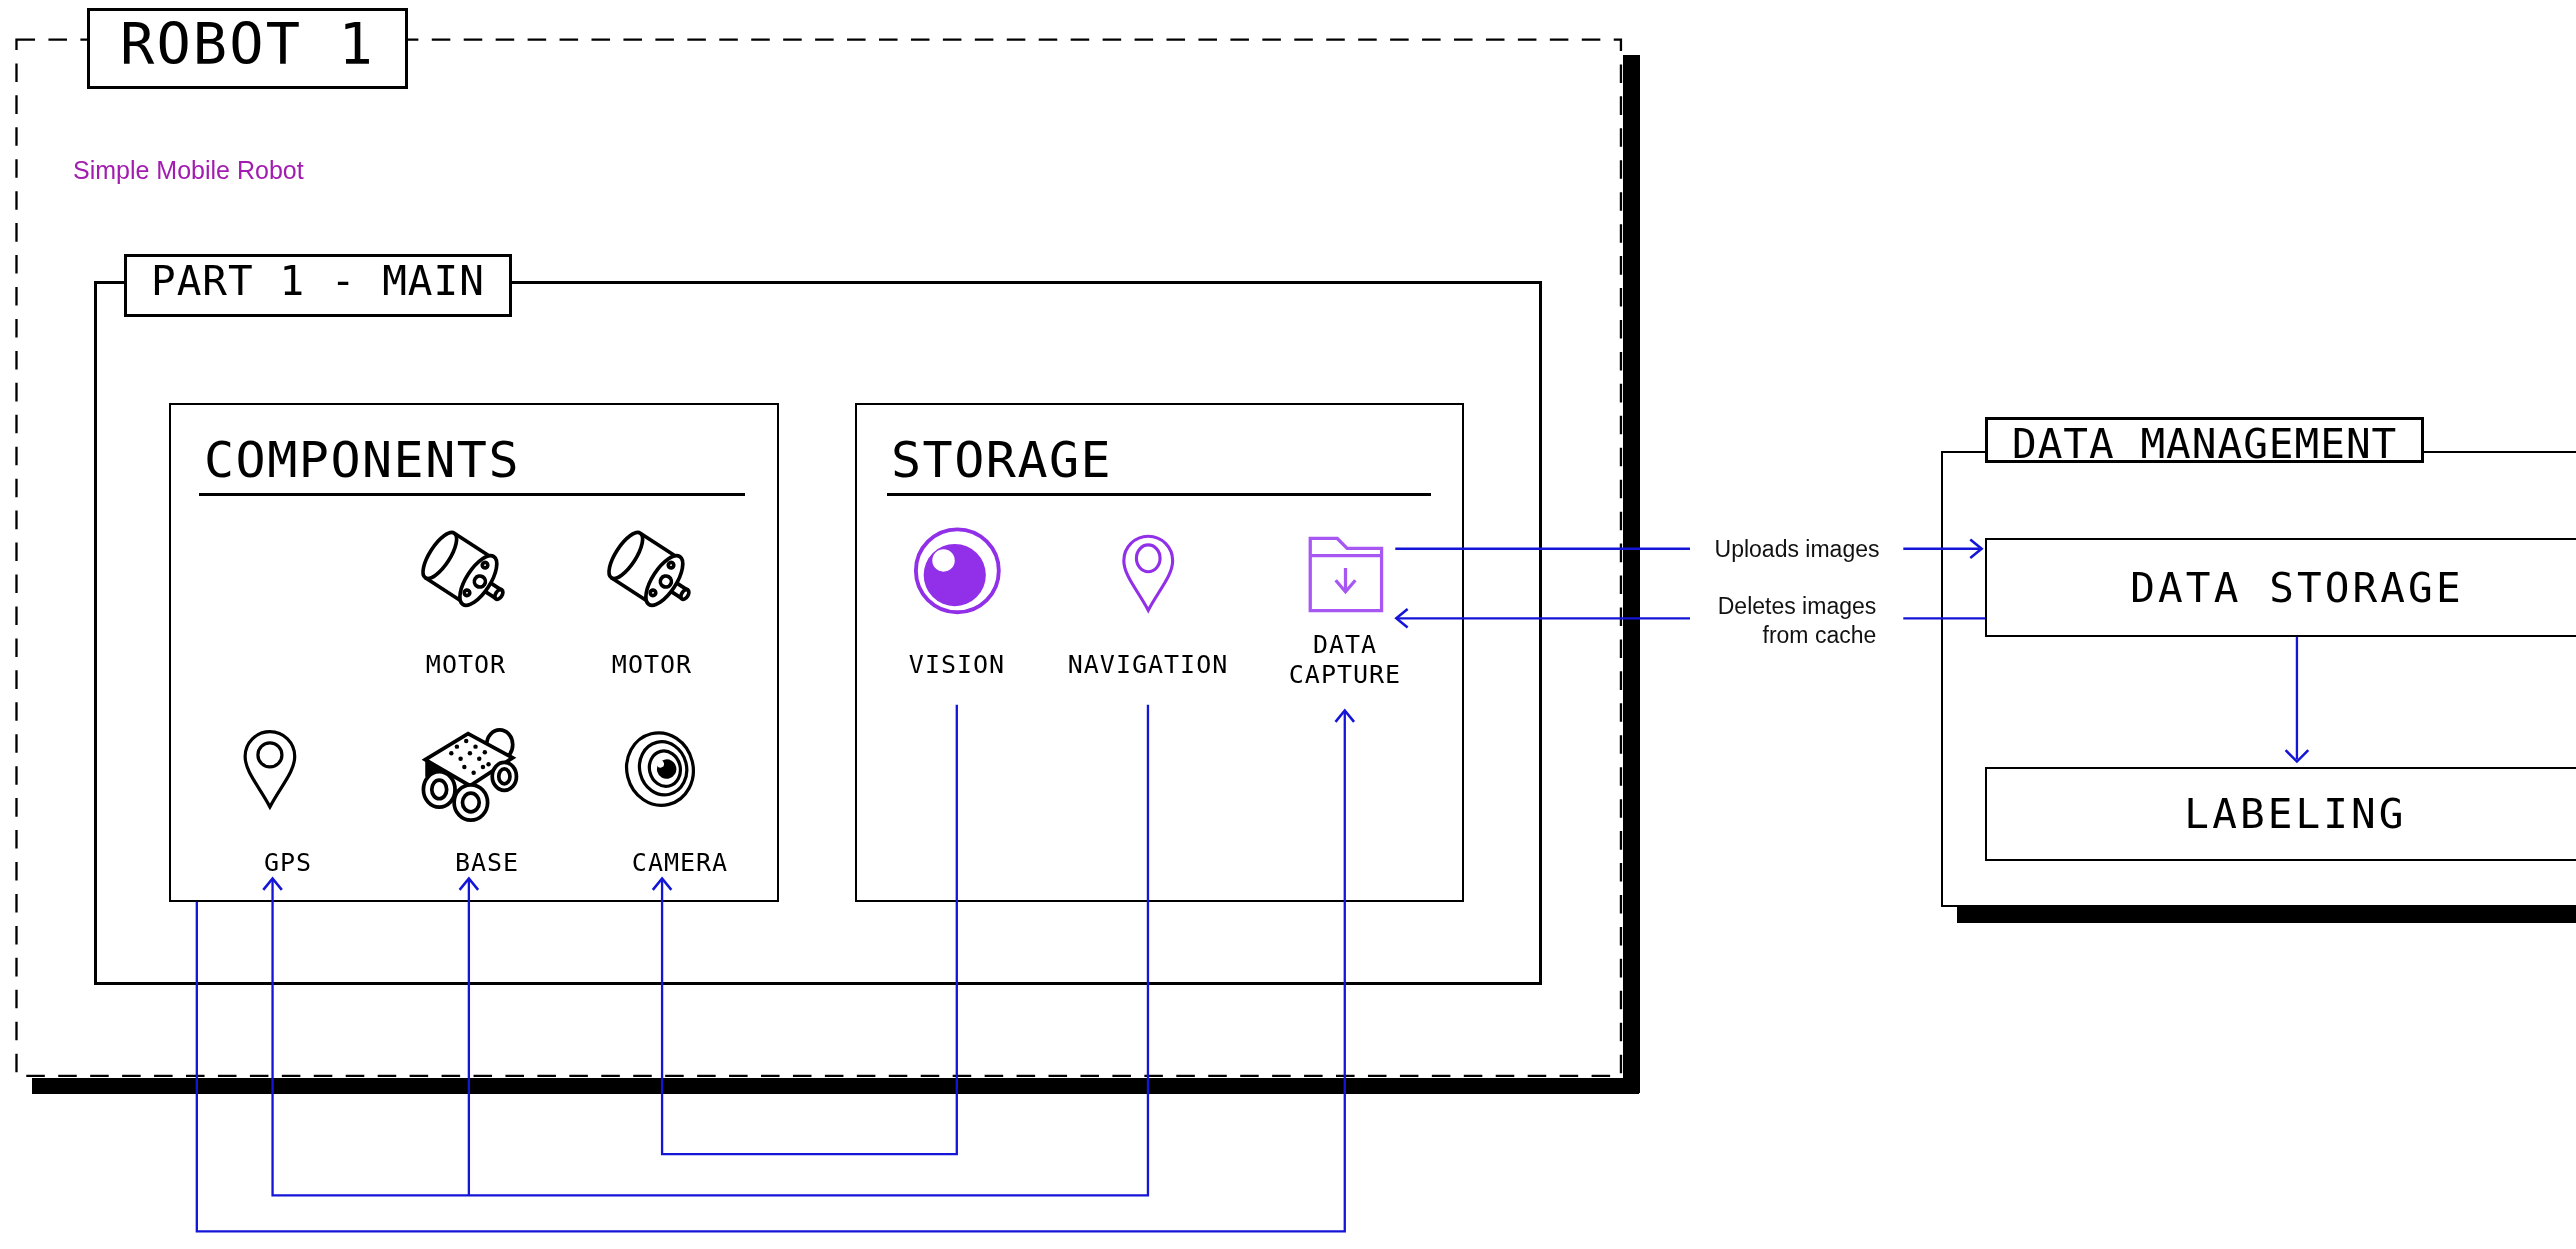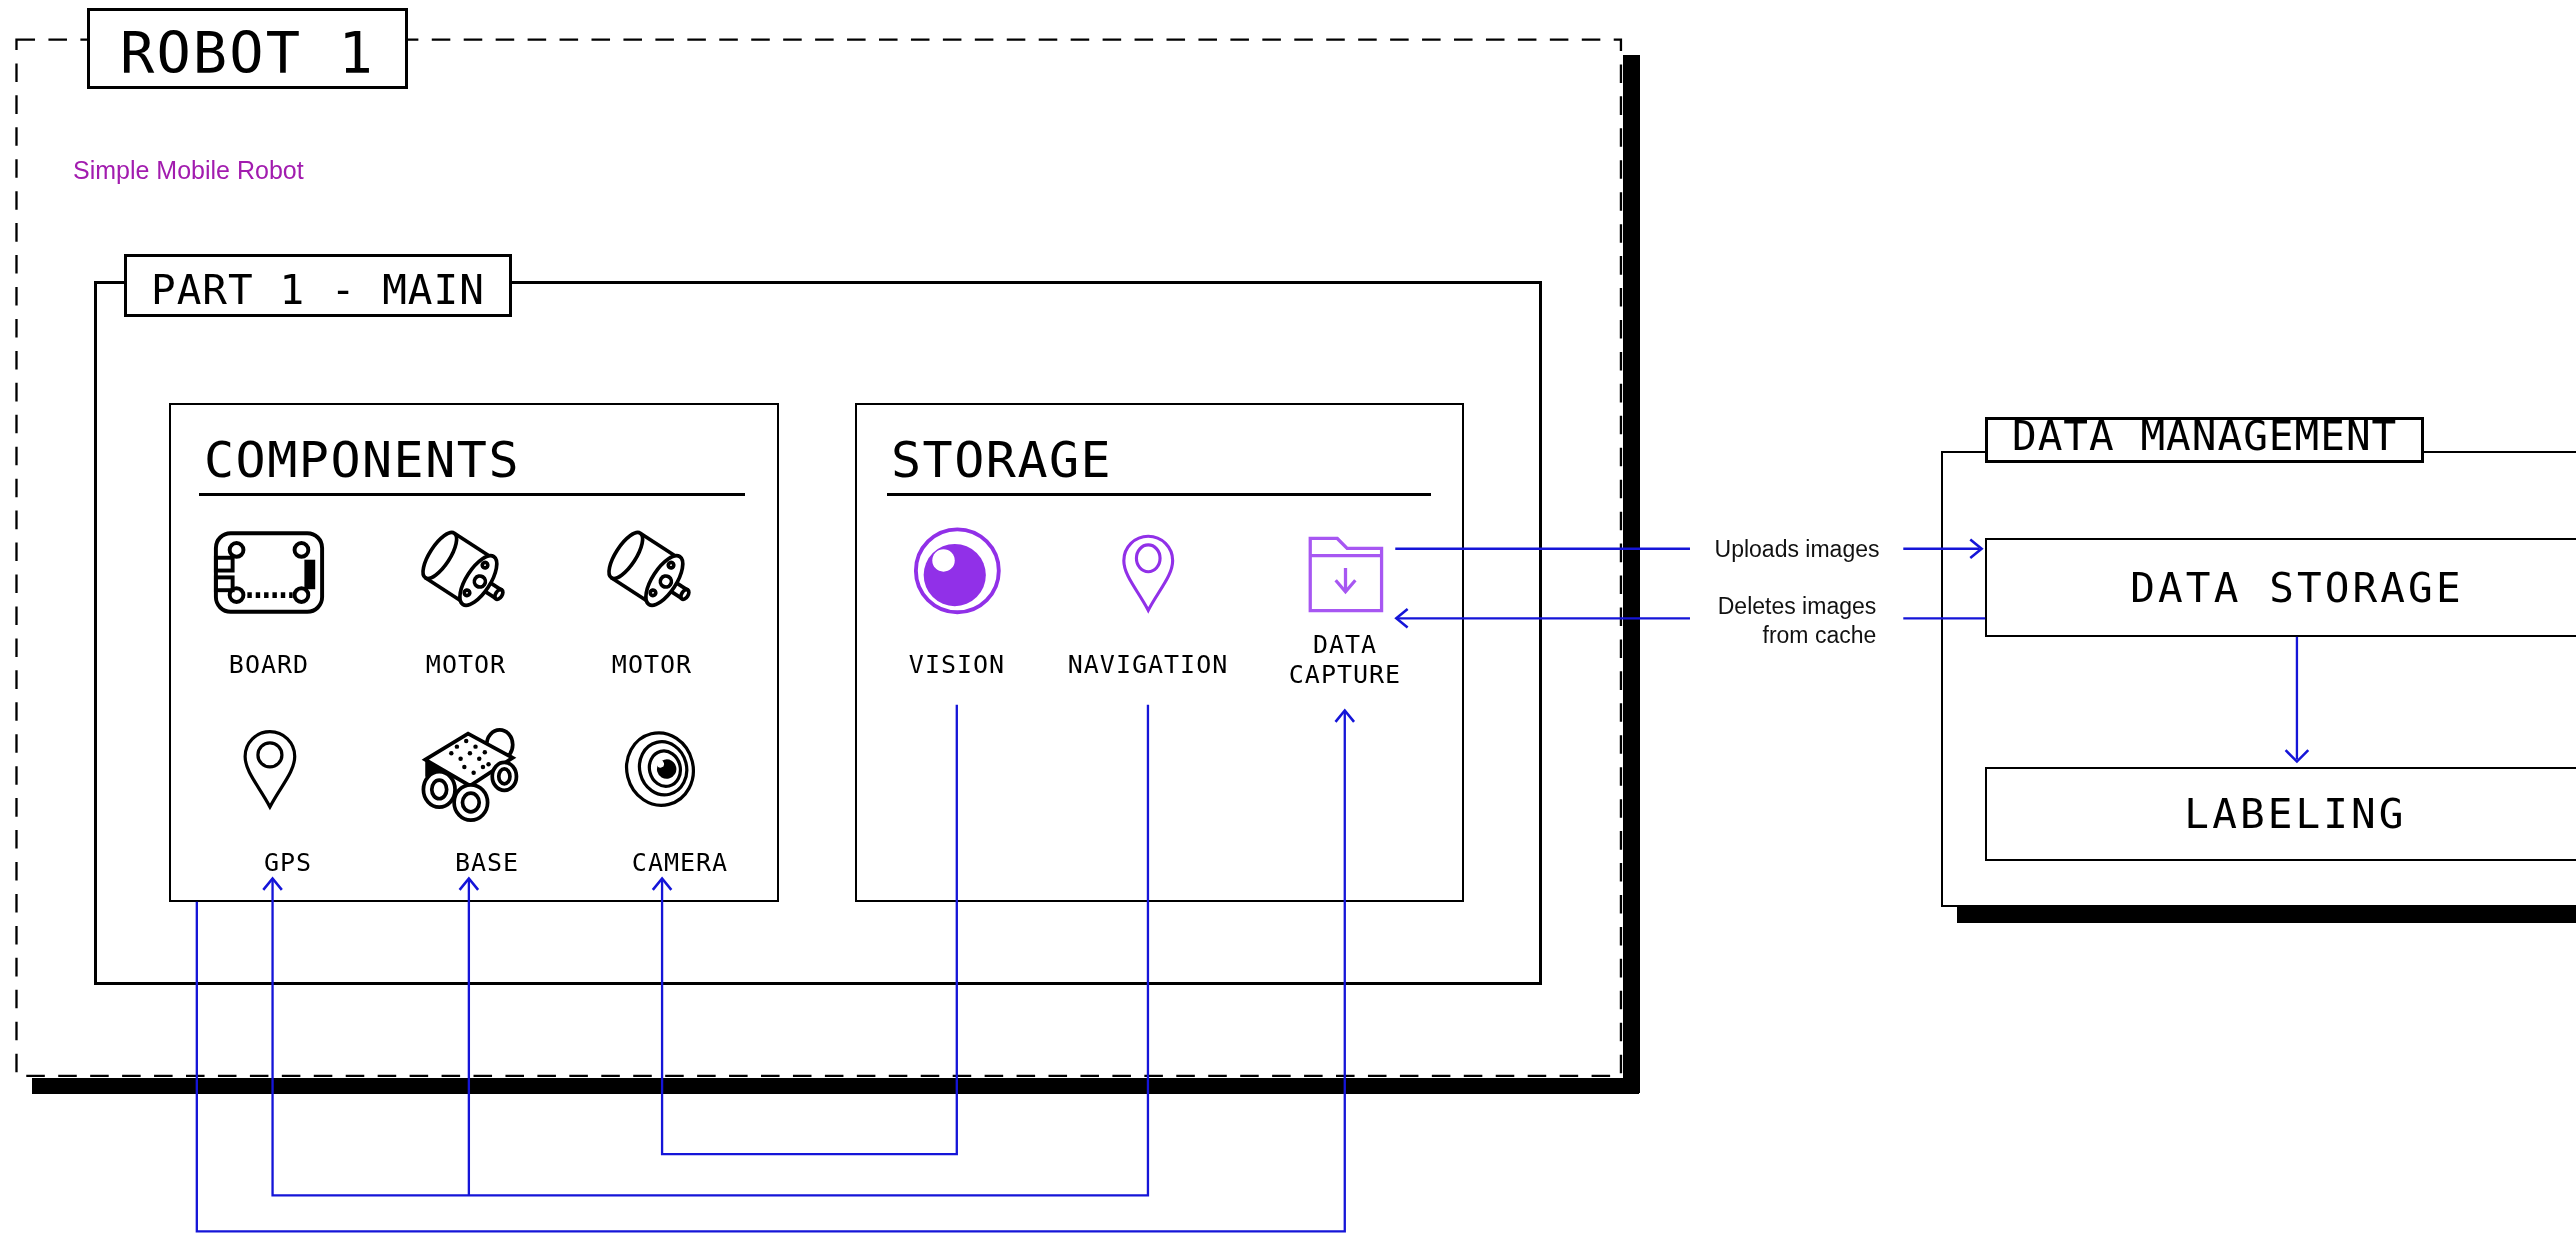--- a/index.html
+++ b/index.html
@@ -6,21 +6,21 @@
   .canvas{position:relative;width:2857px;height:1250px;background:#fff;overflow:hidden;
           font-family:"DejaVu Sans Mono", monospace;color:#000;}
   .abs{position:absolute;box-sizing:border-box;}
   svg{display:block;}
   
   .shadow{background:#000;}
   
   .frame{border:3.1px solid #000;background:transparent;}
   .whitebox{border:2.6px solid #000;background:#fff;}
   
-  .tag{background:#fff;border:3.6px solid #000;display:flex;align-items:flex-end;white-space:nowrap;}
+  .tag{background:#fff;border:3.6px solid #000;display:flex;align-items:flex-start;white-space:nowrap;}
   .tag.big{font-size:57px;font-weight:500;padding:0 30px;letter-spacing:2.1px;}
   .tag.mid{font-size:41px;font-weight:500;padding:0 24px;letter-spacing:1px;border-width:3.1px;}
   .boxtitle{font-size:50px;font-weight:500;letter-spacing:1.5px;line-height:1;}
   .rule{background:#000;height:2.6px;}
   .centerbox{display:flex;align-items:center;justify-content:center;
              font-size:41px;font-weight:500;letter-spacing:3.1px;}
   .cell{position:absolute;transform:translateX(-50%);display:flex;flex-direction:column;align-items:center;}
   .cell .iconwrap{height:108px;display:flex;align-items:center;justify-content:center;}
   .cell .lbl{margin-top:24px;font-size:25px;font-weight:500;letter-spacing:1px;line-height:30px;text-align:center;}
   .cell.row2 .lbl{margin-top:26px;margin-left:36px;}
@@ -66,36 +66,20 @@
 
   <div class="abs subtitle" style="left:73px;top:156px;">Simple Mobile Robot</div>
 
   <div class="abs whitebox centerbox" style="left:1985px;top:538px;width:624px;height:99px;">
     <span>DATA STORAGE</span>
   </div>
   <div class="abs whitebox centerbox" style="left:1985px;top:767px;width:621px;height:94px;">
     <span>LABELING</span>
   </div>
 
-  <div class="cell" style="left:269px;top:518px;">
-    <div class="iconwrap">
-      <svg width="118" height="89" viewBox="0 0 120 90" fill="none" stroke="#000" stroke-width="4">
-        <rect x="6" y="5" width="108" height="80" rx="15"></rect>
-        <circle cx="27" cy="22" r="7"></circle>
-          <circle cx="93" cy="22" r="7"></circle>
-        <circle cx="27" cy="68" r="7"></circle>
-          <circle cx="93" cy="68" r="7"></circle>
-        <rect x="6" y="30" width="17" height="13"></rect>
-        <rect x="6" y="50" width="17" height="13"></rect>
-        <rect x="98" y="34" width="7" height="26" fill="#000"></rect>
-        <line x1="38" y1="68" x2="84" y2="68" stroke-width="6" stroke-dasharray="4.5 4"></line>
-      </svg>
-    </div>
-    <div class="lbl">BOARD</div>
-  </div>
 
   <div class="cell" style="left:466px;top:518px;">
     <div class="iconwrap">
       <svg width="111" height="101" viewBox="0 0 120 110" fill="none" stroke="#000" stroke-width="4">
         <g transform="rotate(33 60 55)">
           <ellipse cx="26" cy="55" rx="11" ry="29"></ellipse>
           <line x1="26" y1="26" x2="76" y2="26"></line>
             <line x1="26" y1="84" x2="76" y2="84"></line>
           <ellipse cx="76" cy="55" rx="13" ry="31" fill="#fff"></ellipse>
           <circle cx="78" cy="55" r="6"></circle>

